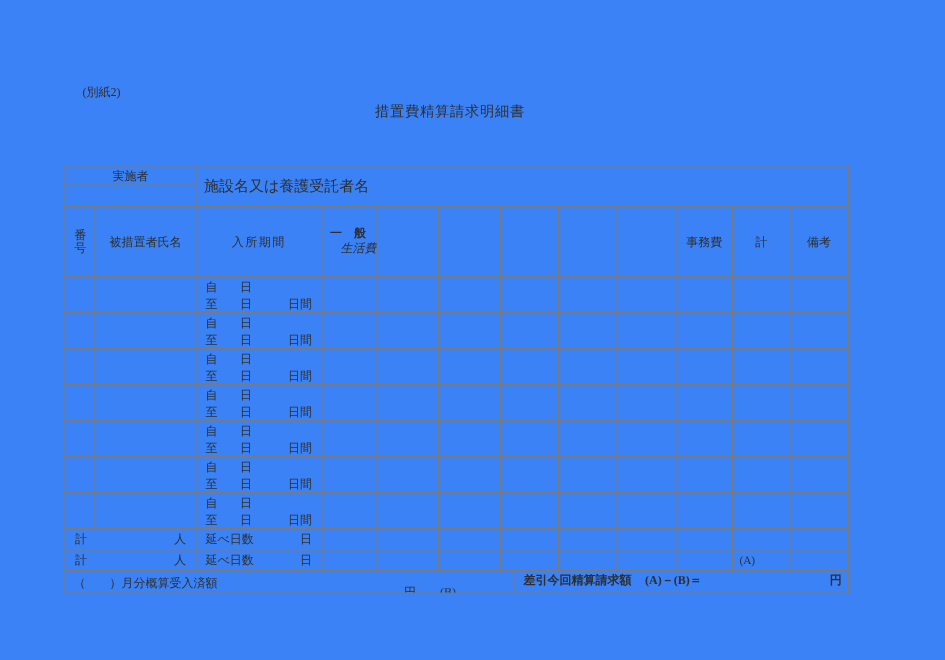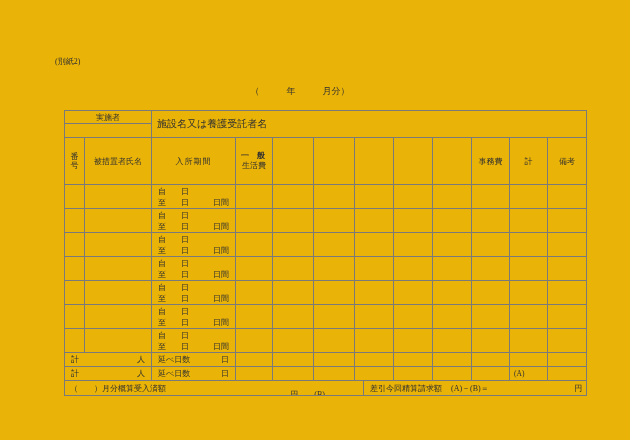--- a/index.html
+++ b/index.html
@@ -1,52 +1,52 @@
 <!DOCTYPE html>
 <html><head>
 <meta charset="utf-8">
 <style>
   html,body{margin:0;padding:0;width:630px;height:440px;overflow:hidden;}
   body{background:#ffffff;font-family:"Liberation Serif","DejaVu Serif",serif;color:#2f2f2f;}
-  .sheet{position:absolute;left:0;top:0;width:630px;height:440px;background:#eab308;}
+  .sheet{position:absolute;left:0;top:0;width:630px;height:440px;background:#3b82f6;}
   .corner-note{position:absolute;left:55px;top:56px;font-size:8px;}
   .doc-title{position:absolute;left:0;top:68px;width:600px;text-align:center;font-size:9.5px;letter-spacing:.5px;}
   .doc-subtitle{position:absolute;left:0;top:85px;width:600px;text-align:center;font-size:9px;}
 
-  table.form{position:absolute;left:64px;top:110px;width:522px;border-collapse:collapse;table-layout:fixed;}
+  table.form{position:absolute;left:43px;top:110px;width:522px;border-collapse:collapse;table-layout:fixed;}
   td{border:1px solid #7a7a7a;padding:0;font-size:8px;vertical-align:middle;overflow:hidden;}
   tr.rA{height:13px;} tr.rB{height:14px;} tr.rH{height:24px;}
   tr.rD{height:24px;} tr.rS{height:14px;} tr.rF{height:15px;}
 
   td.center{text-align:center;}
   td.facility{padding-left:5px;font-size:10px;}
   .vert{display:block;width:9px;margin:14px auto;line-height:1.15;text-align:center;word-break:break-all;}
   .ls1{letter-spacing:1px;}
   .gl{line-height:10px;}
   .gl1{display:flex;justify-content:space-between;padding:0 5px;font-weight:bold;}
-  .gl2{text-align:center;}
+  .gl2{text-align:right;font-style:italic;}
   .period .pl{display:flex;align-items:center;padding:0 6px;height:11px;line-height:11px;}
   .period .d{margin-left:15px;}
   .period .dd{margin-left:auto;text-align:right;}
   .flexcell{display:flex;align-items:center;padding:0 6px;}
   .flexcell .right{margin-left:auto;}
   td.amark{text-align:left;padding-left:4px;font-size:7.5px;}
   .footwrap{display:flex;height:14px;}
   .foot-left{width:299px;box-sizing:border-box;border-right:1px solid #7a7a7a;display:flex;align-items:center;padding-left:5px;gap:15px;}
   .foot-left .unit{margin-left:auto;margin-right:38px;margin-top:12px;}
-  .foot-right{flex:1;display:flex;align-items:center;padding-left:6px;}
+  .foot-right{flex:1;display:flex;padding-left:6px;font-weight:bold;}
   .foot-right .formula{margin-left:9px;}
   .foot-right .unit{margin-left:auto;margin-right:4px;}
 </style>
 </head>
 <body>
 
 <div class="sheet">
   <div class="corner-note">(別紙2)</div>
-  <div class="doc-subtitle">（　　　年　　　月分）</div>
+  <div class="doc-title">措置費精算請求明細書</div>
 
   <table class="form">
     <colgroup>
       <col style="width:20px">
         <col style="width:67px">
         <col style="width:84px">
         <col style="width:37px">
       <col style="width:41px">
         <col style="width:41px">
         <col style="width:39px">

